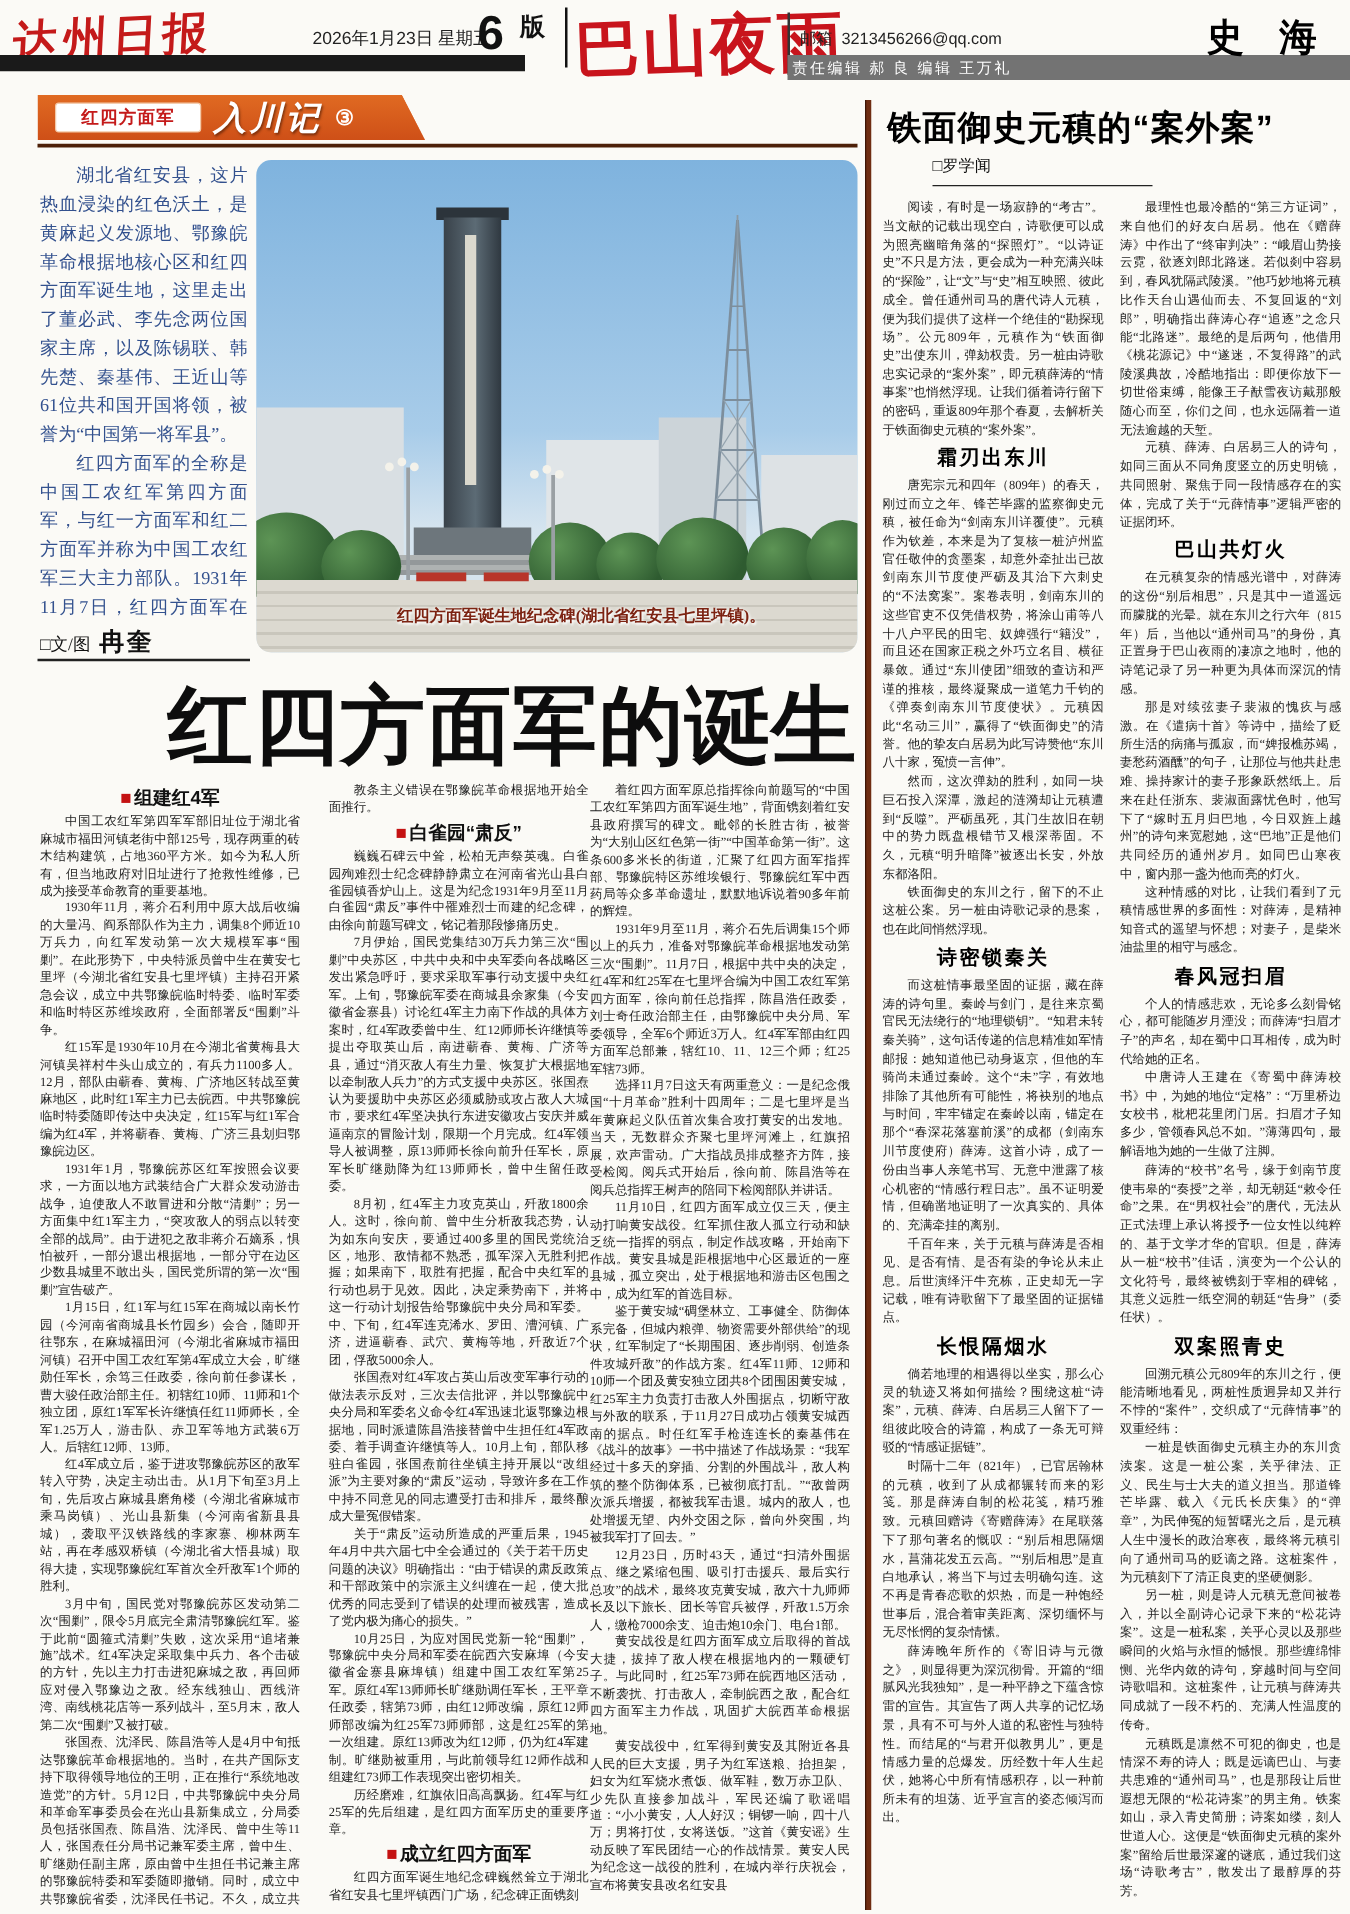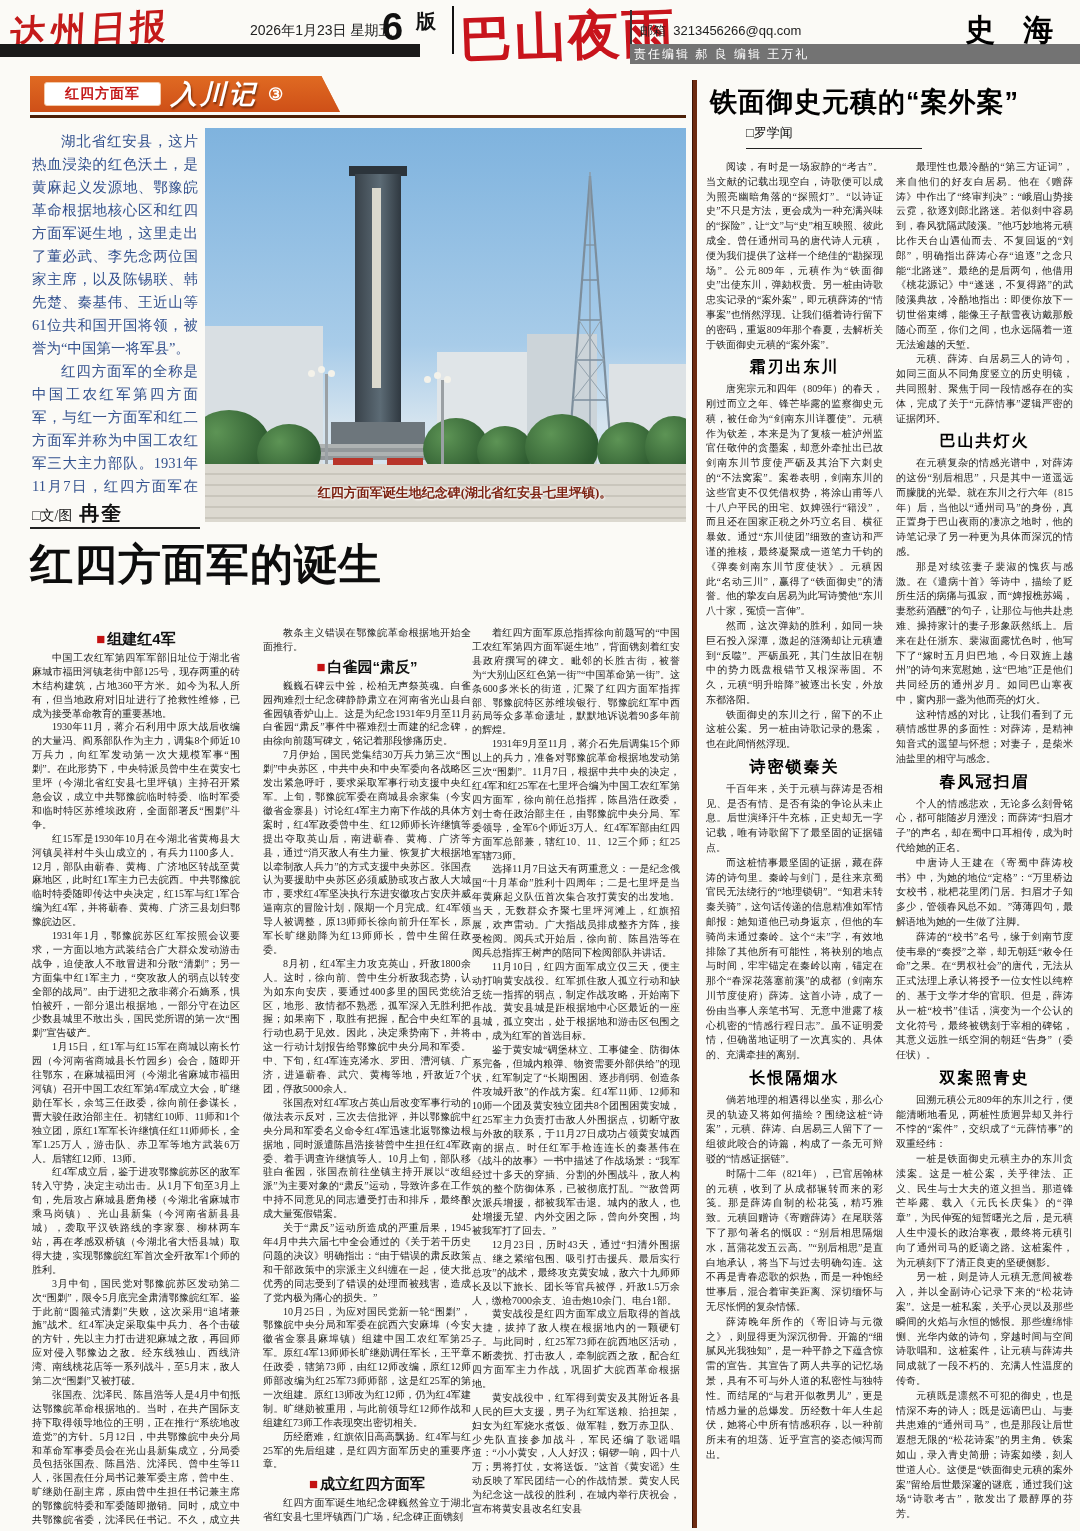--- a/index.html
+++ b/index.html
@@ -23,35 +23,35 @@
   .banner .title{color:#fff;font-size:26px;font-weight:900;font-style:italic;letter-spacing:3px;text-shadow:1px 2px 2px rgba(60,20,0,.6);font-family:"Liberation Serif",serif;}
   .banner .num{color:#fff;font-size:17px;font-weight:bold;}
   .banner-rule{left:30px;top:115px;width:656px;height:3px;background:#4d2008;}
   
   .intro{left:32px;top:130px;width:166px;height:366px;overflow:hidden;color:#33518e;}
   .intro p{margin:0;text-indent:2em;text-align:justify;font-size:14.5px;line-height:23px;}
   .intro-byline{left:32px;top:500px;width:166px;font-size:14px;color:#111;}
   .intro-byline b{font-size:20px;letter-spacing:2px;}
   .intro-rule{left:30px;top:527px;width:170px;height:2px;background:#222;}
   
-  .photo{left:205px;top:128px;width:481px;height:394px;overflow:hidden;background:linear-gradient(180deg,#7fb3de 0%,#a8cce9 55%,#d5e4ef 75%);}
+  .photo{left:205px;top:128px;width:481px;height:394px;overflow:hidden;background:linear-gradient(180deg,#7fb3de 0%,#a8cce9 55%,#d5e4ef 75%);border-radius:12px;}
   .bld{position:absolute;background:#d9dfe3;}
   .monument{position:absolute;left:150px;top:46px;width:46px;height:250px;background:linear-gradient(90deg,#39424a,#5c6b75 55%,#2f3840);}
   .monument .stripe{position:absolute;left:17px;top:14px;width:9px;height:200px;background:#e9e5d8;opacity:.9;}
   .monument-cap{position:absolute;left:144px;top:38px;width:58px;height:10px;background:#2c343b;}
   .pedestal{position:absolute;left:126px;top:294px;width:94px;height:24px;background:#6d767c;}
   .steps{position:absolute;left:104px;top:316px;width:140px;height:16px;background:repeating-linear-gradient(180deg,#aeb2b2 0 4px,#93989a 4px 8px);}
   .tree{position:absolute;border-radius:50%;background:radial-gradient(circle at 35% 30%,#5d9455,#2e5b30 70%);}
   .pave{position:absolute;left:0;top:336px;width:481px;height:58px;background:repeating-linear-gradient(180deg,#dcd9d0 0 9px,#c9c6bc 9px 11px);}
   .lamp{position:absolute;width:3px;background:#9aa0a4;}
   .globes{position:absolute;width:7px;height:7px;border-radius:50%;background:#f4f2ea;box-shadow:-10px 4px 0 #f4f2ea,10px 4px 0 #f4f2ea;}
   .flowerbed{position:absolute;height:7px;background:#b8352a;}
   .caption{position:absolute;left:60px;top:356px;width:400px;font-size:13px;font-weight:bold;color:#7c2312;text-shadow:0 0 3px #fff,1px 1px 2px #fff;text-align:center;}
   
-  .main-headline{left:30px;top:536px;width:656px;text-align:left;font-size:43px;font-weight:900;color:#0d0d0d;font-family:"Liberation Sans",sans-serif;letter-spacing:1px;}
+  .main-headline{left:30px;top:536px;width:656px;text-align:right;font-size:68px;font-weight:900;color:#0d0d0d;font-family:"Liberation Sans",sans-serif;letter-spacing:1px;}
   
   .np{overflow:hidden;}
   .np p{margin:0;text-indent:2em;text-align:justify;}
   .main-col{top:626px;width:208px;height:900px;font-size:10px;line-height:13.9px;}
   .main-col h4{margin:6px 0 5px 0;text-align:center;font-size:15px;font-weight:bold;font-family:"Liberation Sans",sans-serif;color:#111;}
   .main-col h4 .mk{color:#c41212;margin-right:2px;}
   #main-col1{left:32px;} #main-col2{left:252px;margin-left:11px;} #main-col3{left:472px;}
   .divider-v{left:692px;top:80px;width:4px;height:1448px;background:#6e2c12;border-left:1px solid #3c1405;}
   
   .ra-headline{left:706px;top:80px;width:366px;font-size:27px;font-weight:900;color:#000;font-family:"Liberation Sans",sans-serif;letter-spacing:1px;white-space:nowrap;}
@@ -171,22 +171,22 @@
 
 <h2 class="abs ra-headline" style="margin:4px;">铁面御史元稹的“案外案”</h2>
 <div class="abs ra-byline">□罗学闻</div>
 <div id="ra-colA" class="abs np ra-col">
     <p>阅读，有时是一场寂静的“考古”。当文献的记载出现空白，诗歌便可以成为照亮幽暗角落的“探照灯”。“以诗证史”不只是方法，更会成为一种充满兴味的“探险”，让“文”与“史”相互映照、彼此成全。曾任通州司马的唐代诗人元稹，便为我们提供了这样一个绝佳的“勘探现场”。公元809年，元稹作为“铁面御史”出使东川，弹劾权贵。另一桩由诗歌忠实记录的“案外案”，即元稹薛涛的“情事案”也悄然浮现。让我们循着诗行留下的密码，重返809年那个春夏，去解析关于铁面御史元稹的“案外案”。</p>
     <h4>霜刃出东川</h4>
     <p>唐宪宗元和四年（809年）的春天，刚过而立之年、锋芒毕露的监察御史元稹，被任命为“剑南东川详覆使”。元稹作为钦差，本来是为了复核一桩泸州监官任敬仲的贪墨案，却意外牵扯出已故剑南东川节度使严砺及其治下六刺史的“不法窝案”。案卷表明，剑南东川的这些官吏不仅凭借权势，将涂山甫等八十八户平民的田宅、奴婢强行“籍没”，而且还在国家正税之外巧立名目、横征暴敛。通过“东川使团”细致的查访和严谨的推核，最终凝聚成一道笔力千钧的《弹奏剑南东川节度使状》。元稹因此“名动三川”，赢得了“铁面御史”的清誉。他的挚友白居易为此写诗赞他“东川八十家，冤愤一言伸”。</p>
     <p>然而，这次弹劾的胜利，如同一块巨石投入深潭，激起的涟漪却让元稹遭到“反噬”。严砺虽死，其门生故旧在朝中的势力既盘根错节又根深蒂固。不久，元稹“明升暗降”被逐出长安，外放东都洛阳。</p>
     <p>铁面御史的东川之行，留下的不止这桩公案。另一桩由诗歌记录的悬案，也在此间悄然浮现。</p>
     <h4>诗密锁秦关</h4>
+    <p>而这桩情事最坚固的证据，藏在薛涛的诗句里。秦岭与剑门，是往来京蜀官民无法绕行的“地理锁钥”。“知君未转秦关骑”，这句话传递的信息精准如军情邮报：她知道他已动身返京，但他的车骑尚未通过秦岭。这个“未”字，有效地排除了其他所有可能性，将袂别的地点与时间，牢牢锚定在秦岭以南，锚定在那个“春深花落塞前溪”的成都（剑南东川节度使府）薛涛。这首小诗，成了一份由当事人亲笔书写、无意中泄露了核心机密的“情感行程日志”。虽不证明爱情，但确凿地证明了一次真实的、具体的、充满牵挂的离别。</p>
     <p>千百年来，关于元稹与薛涛是否相见、是否有情、是否有染的争论从未止息。后世演绎汗牛充栋，正史却无一字记载，唯有诗歌留下了最坚固的证据锚点。</p>
-    <p>而这桩情事最坚固的证据，藏在薛涛的诗句里。秦岭与剑门，是往来京蜀官民无法绕行的“地理锁钥”。“知君未转秦关骑”，这句话传递的信息精准如军情邮报：她知道他已动身返京，但他的车骑尚未通过秦岭。这个“未”字，有效地排除了其他所有可能性，将袂别的地点与时间，牢牢锚定在秦岭以南，锚定在那个“春深花落塞前溪”的成都（剑南东川节度使府）薛涛。这首小诗，成了一份由当事人亲笔书写、无意中泄露了核心机密的“情感行程日志”。虽不证明爱情，但确凿地证明了一次真实的、具体的、充满牵挂的离别。</p>
     <h4>长恨隔烟水</h4>
     <p>倘若地理的相遇得以坐实，那么心灵的轨迹又将如何描绘？围绕这桩“诗案”，元稹、薛涛、白居易三人留下了一组彼此咬合的诗篇，构成了一条无可辩驳的“情感证据链”。</p>
     <p>时隔十二年（821年），已官居翰林的元稹，收到了从成都辗转而来的彩笺。那是薛涛自制的松花笺，精巧雅致。元稹回赠诗《寄赠薛涛》在尾联落下了那句著名的慨叹：“别后相思隔烟水，菖蒲花发五云高。”“别后相思”是直白地承认，将当下与过去明确勾连。这不再是青春恋歌的炽热，而是一种饱经世事后，混合着审美距离、深切缅怀与无尽怅惘的复杂情愫。</p>
     <p>薛涛晚年所作的《寄旧诗与元微之》，则显得更为深沉彻骨。开篇的“细腻风光我独知”，是一种平静之下蕴含惊雷的宣告。其宣告了两人共享的记忆场景，具有不可与外人道的私密性与独特性。而结尾的“与君开似教男儿”，更是情感力量的总爆发。历经数十年人生起伏，她将心中所有情感积存，以一种前所未有的坦荡、近乎宣言的姿态倾泻而出。</p>
   </div>
 <div id="ra-colB" class="abs np ra-col">
     <p>最理性也最冷酷的“第三方证词”，来自他们的好友白居易。他在《赠薛涛》中作出了“终审判决”：“峨眉山势接云霓，欲逐刘郎北路迷。若似剡中容易到，春风犹隔武陵溪。”他巧妙地将元稹比作天台山遇仙而去、不复回返的“刘郎”，明确指出薛涛心存“追逐”之念只能“北路迷”。最绝的是后两句，他借用《桃花源记》中“遂迷，不复得路”的武陵溪典故，冷酷地指出：即便你放下一切世俗束缚，能像王子猷雪夜访戴那般随心而至，你们之间，也永远隔着一道无法逾越的天堑。</p>
     <p>元稹、薛涛、白居易三人的诗句，如同三面从不同角度竖立的历史明镜，共同照射、聚焦于同一段情感存在的实体，完成了关于“元薛情事”逻辑严密的证据闭环。</p>
     <h4>巴山共灯火</h4>
     <p>在元稹复杂的情感光谱中，对薛涛的这份“别后相思”，只是其中一道遥远而朦胧的光晕。就在东川之行六年（815年）后，当他以“通州司马”的身份，真正置身于巴山夜雨的凄凉之地时，他的诗笔记录了另一种更为具体而深沉的情感。</p>

